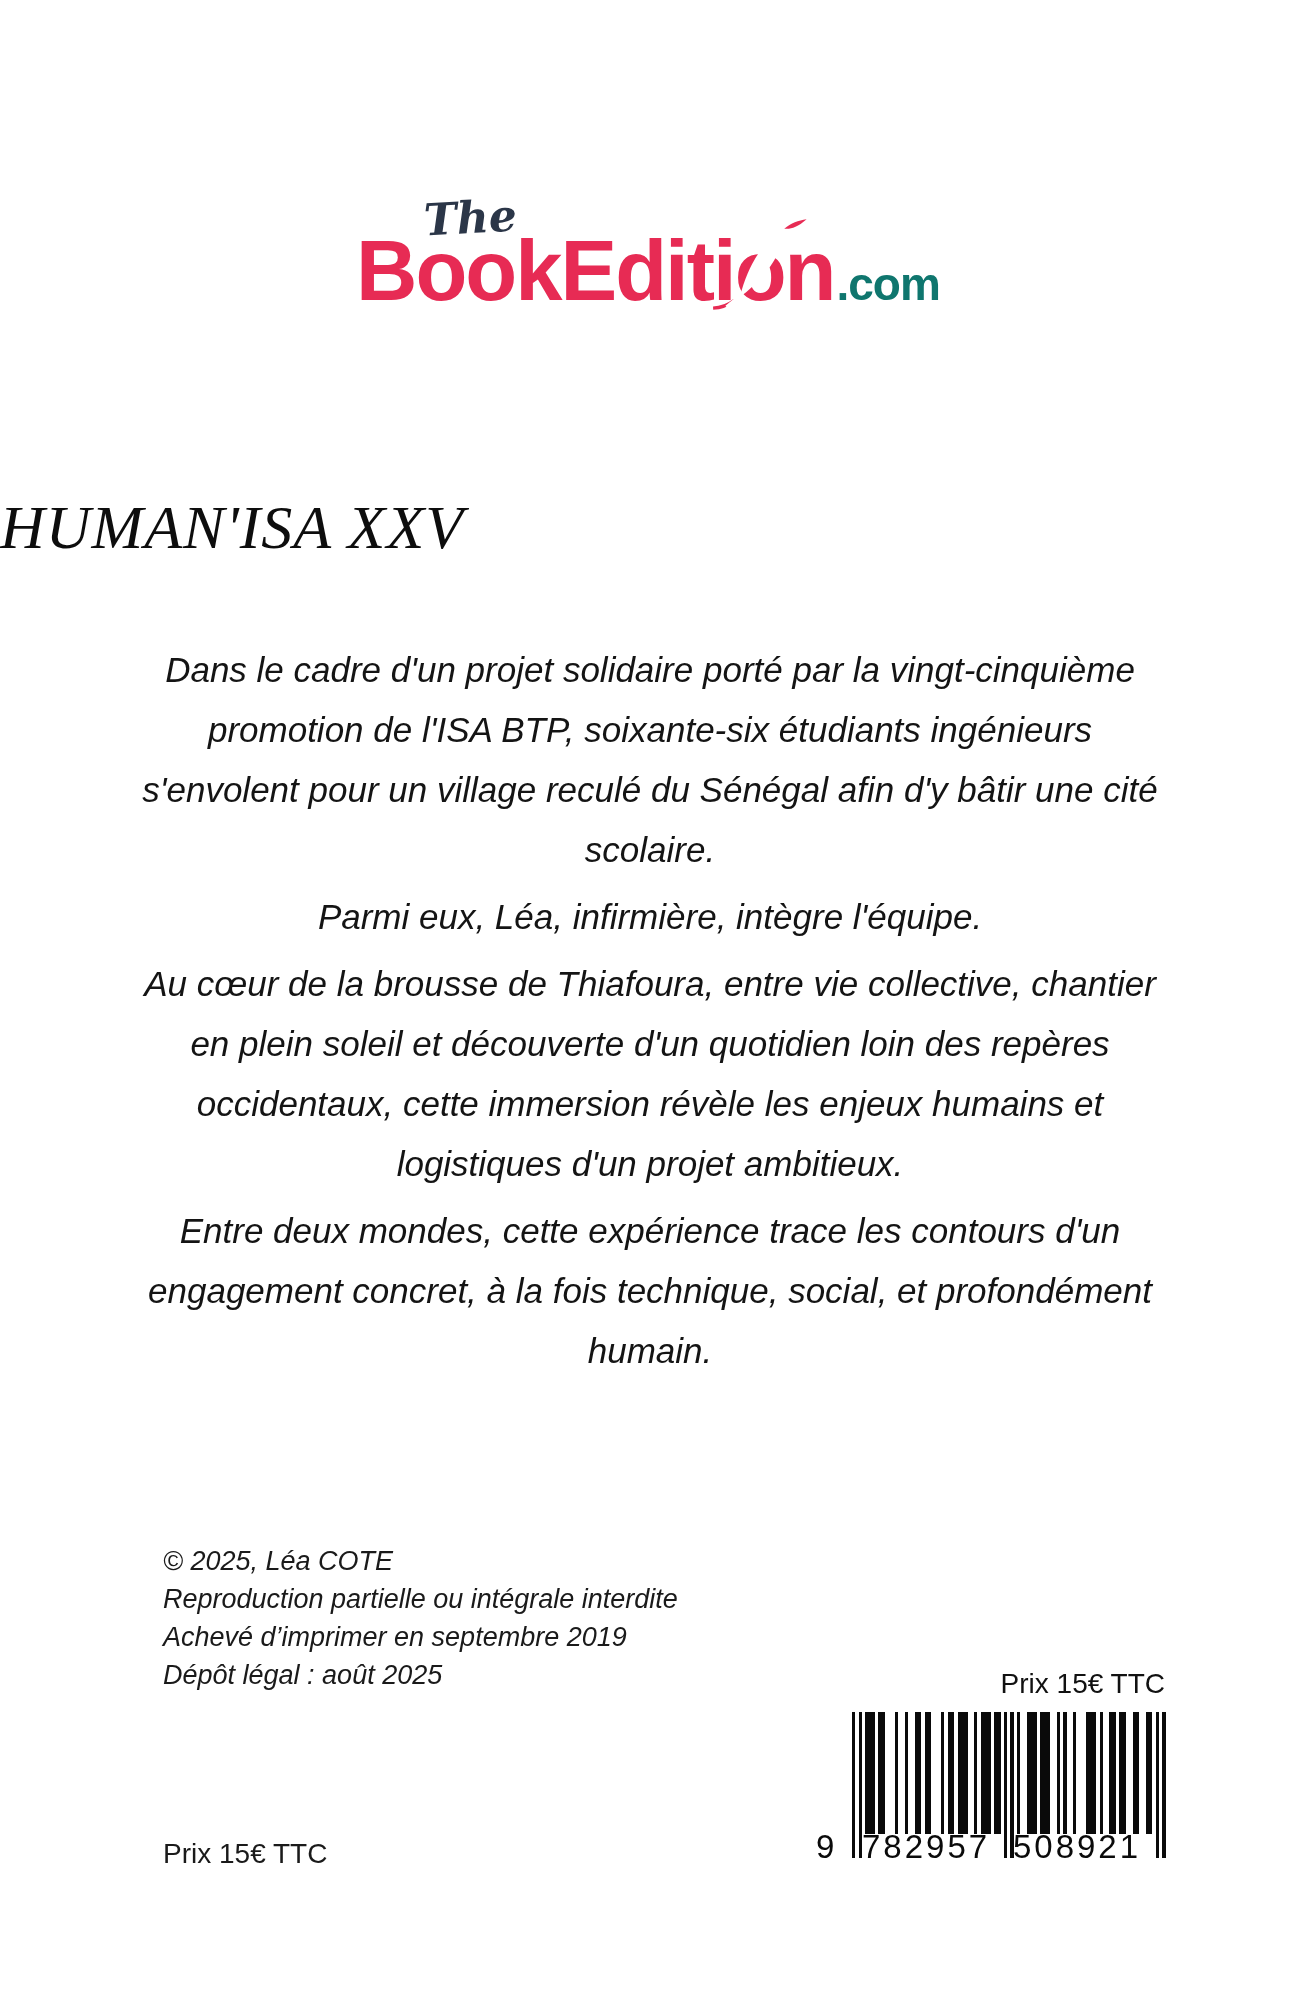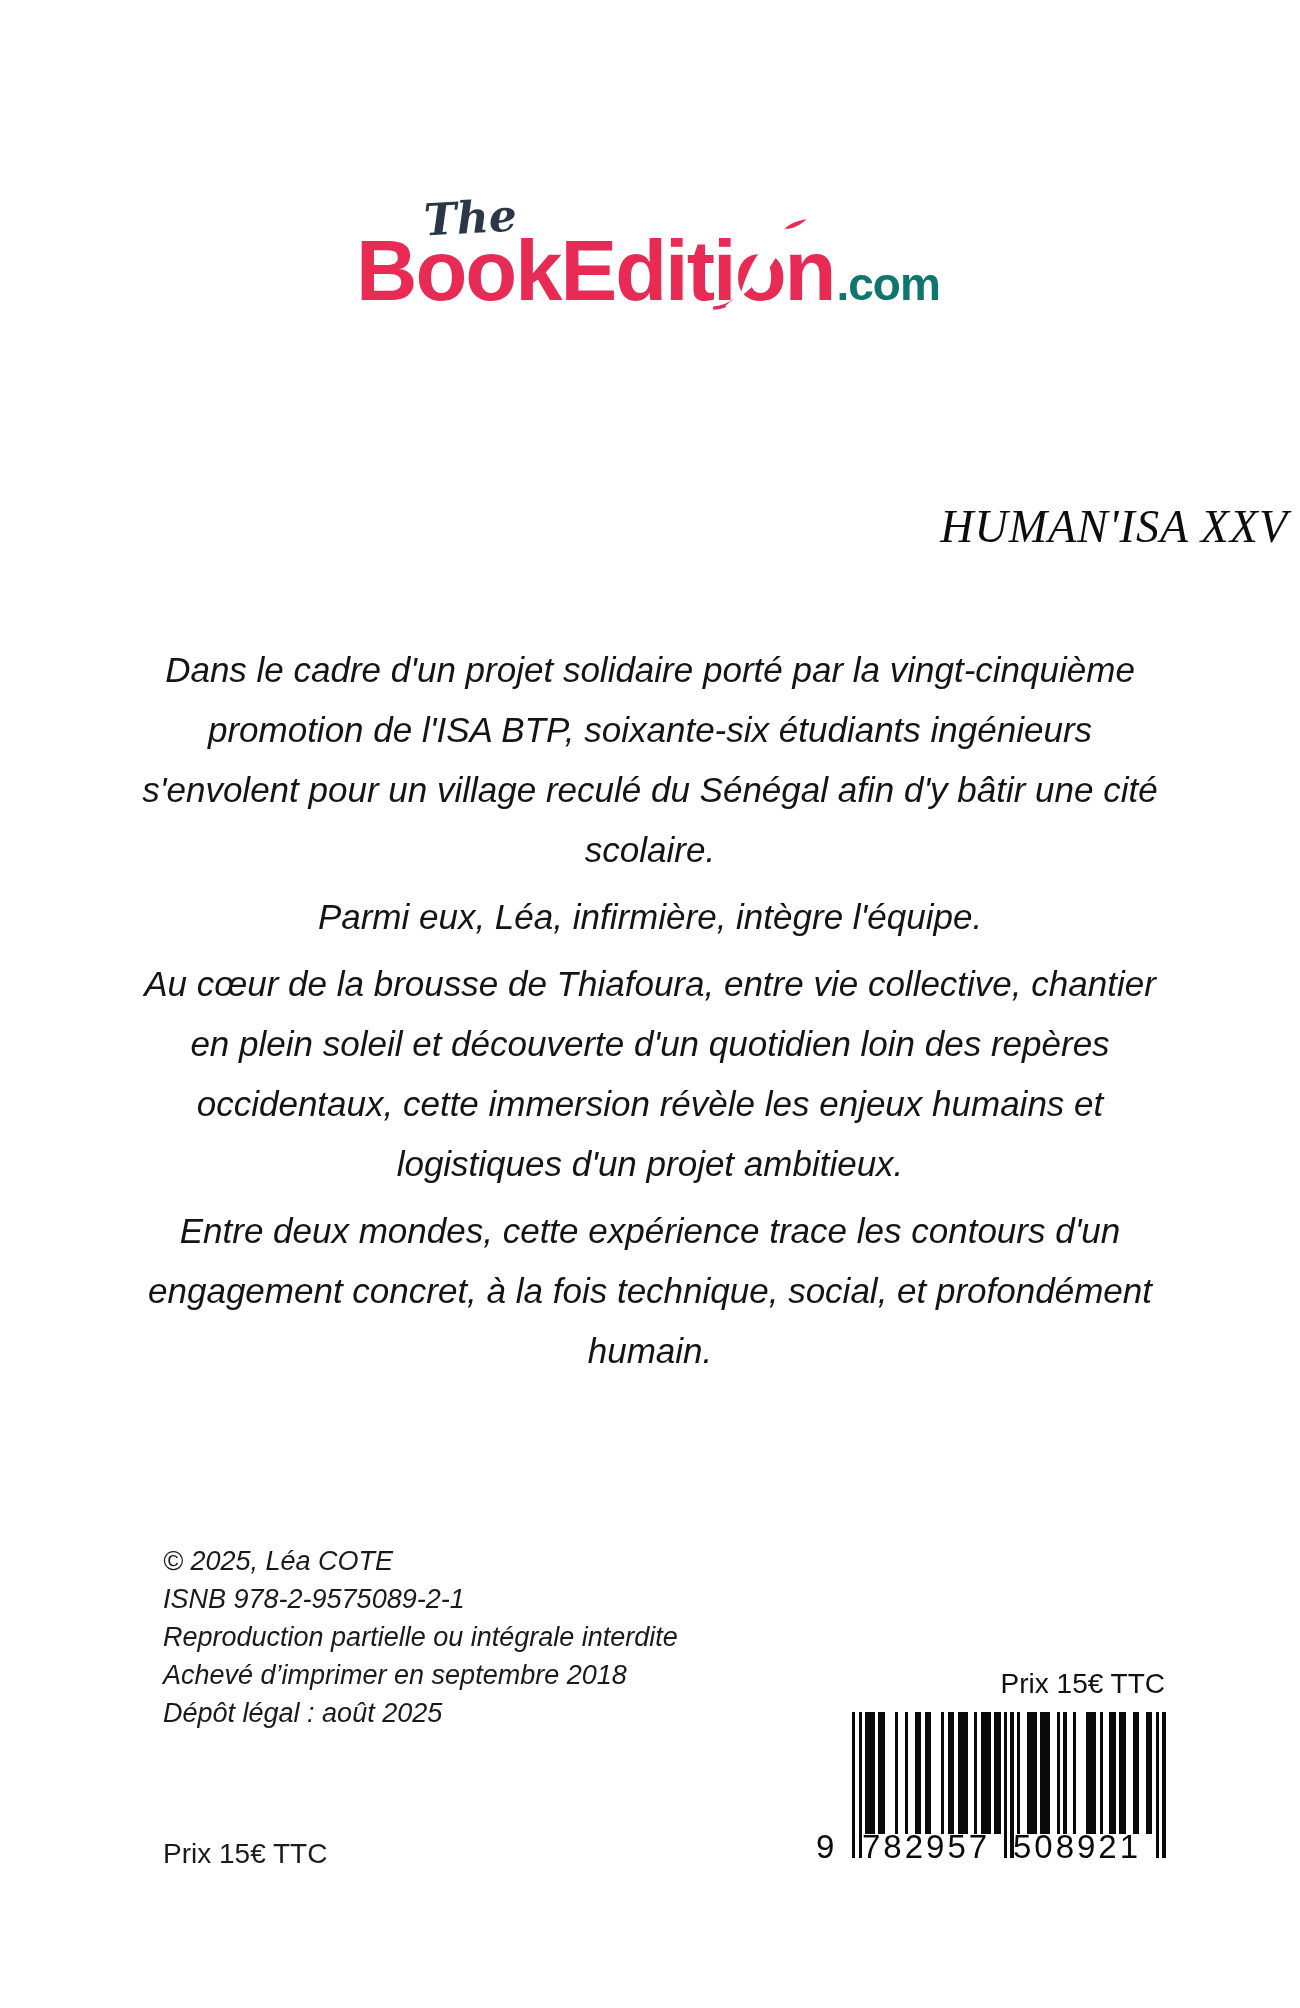--- a/index.html
+++ b/index.html
@@ -32,23 +32,23 @@
     transform:translate(-50%,-55%) rotate(33deg);
     overflow:visible;pointer-events:none;
   }
   .logo-tld{
     font-weight:bold;font-size:46px;letter-spacing:-1px;color:#0f766e;
     margin-left:2px;
   }
   
   .book-title{
     position:absolute;left:0;top:492px;width:1288px;
-    text-align:right;
+    text-align:left;
     font-family:"Liberation Serif",serif;
-    font-style:italic;font-size:46px;line-height:70px;
+    font-style:italic;font-size:62px;line-height:70px;
     color:#0d0d0d;letter-spacing:1px;
   }
   
   .synopsis{
     position:absolute;left:140px;top:640px;width:1020px;
     text-align:center;
     font-style:italic;font-size:35px;line-height:60px;
     color:#141414;
   }
   .synopsis p{margin:0;}
@@ -102,23 +102,22 @@
 
 <div class="synopsis">
   <p>Dans le cadre d'un projet solidaire porté par la vingt-cinquième promotion de l'ISA BTP, soixante-six étudiants ingénieurs s'envolent pour un village reculé du Sénégal afin d'y bâtir une cité scolaire.</p>
   <p>Parmi eux, Léa, infirmière, intègre l'équipe.</p>
   <p>Au cœur de la brousse de Thiafoura, entre vie collective, chantier en plein soleil et découverte d'un quotidien loin des repères occidentaux, cette immersion révèle les enjeux humains et logistiques d'un projet ambitieux.</p>
   <p>Entre deux mondes, cette expérience trace les contours d'un engagement concret, à la fois technique, social, et profondément humain.</p>
 </div>
 
 <div class="imprint">
   <p>© 2025, Léa COTE</p>
-  <p>ISNB 978-2-9575089-2-1</p>
   <p>Reproduction partielle ou intégrale interdite</p>
-  <p>Achevé d’imprimer en septembre 2018</p>
+  <p>Achevé d’imprimer en septembre 2019</p>
   <p>Dépôt légal : août 2025</p>
 </div>
 
 <div class="price-left">Prix 15€ TTC</div>
 
 <div class="price-right">Prix 15€ TTC</div>
 
 <div class="barcode">
   <svg width="314" height="148" viewBox="0 0 314 148" shape-rendering="crispEdges" xmlns="http://www.w3.org/2000/svg">
       <rect x="0.0" y="0" width="3.3" height="146" fill="#0a0a0a"></rect>

